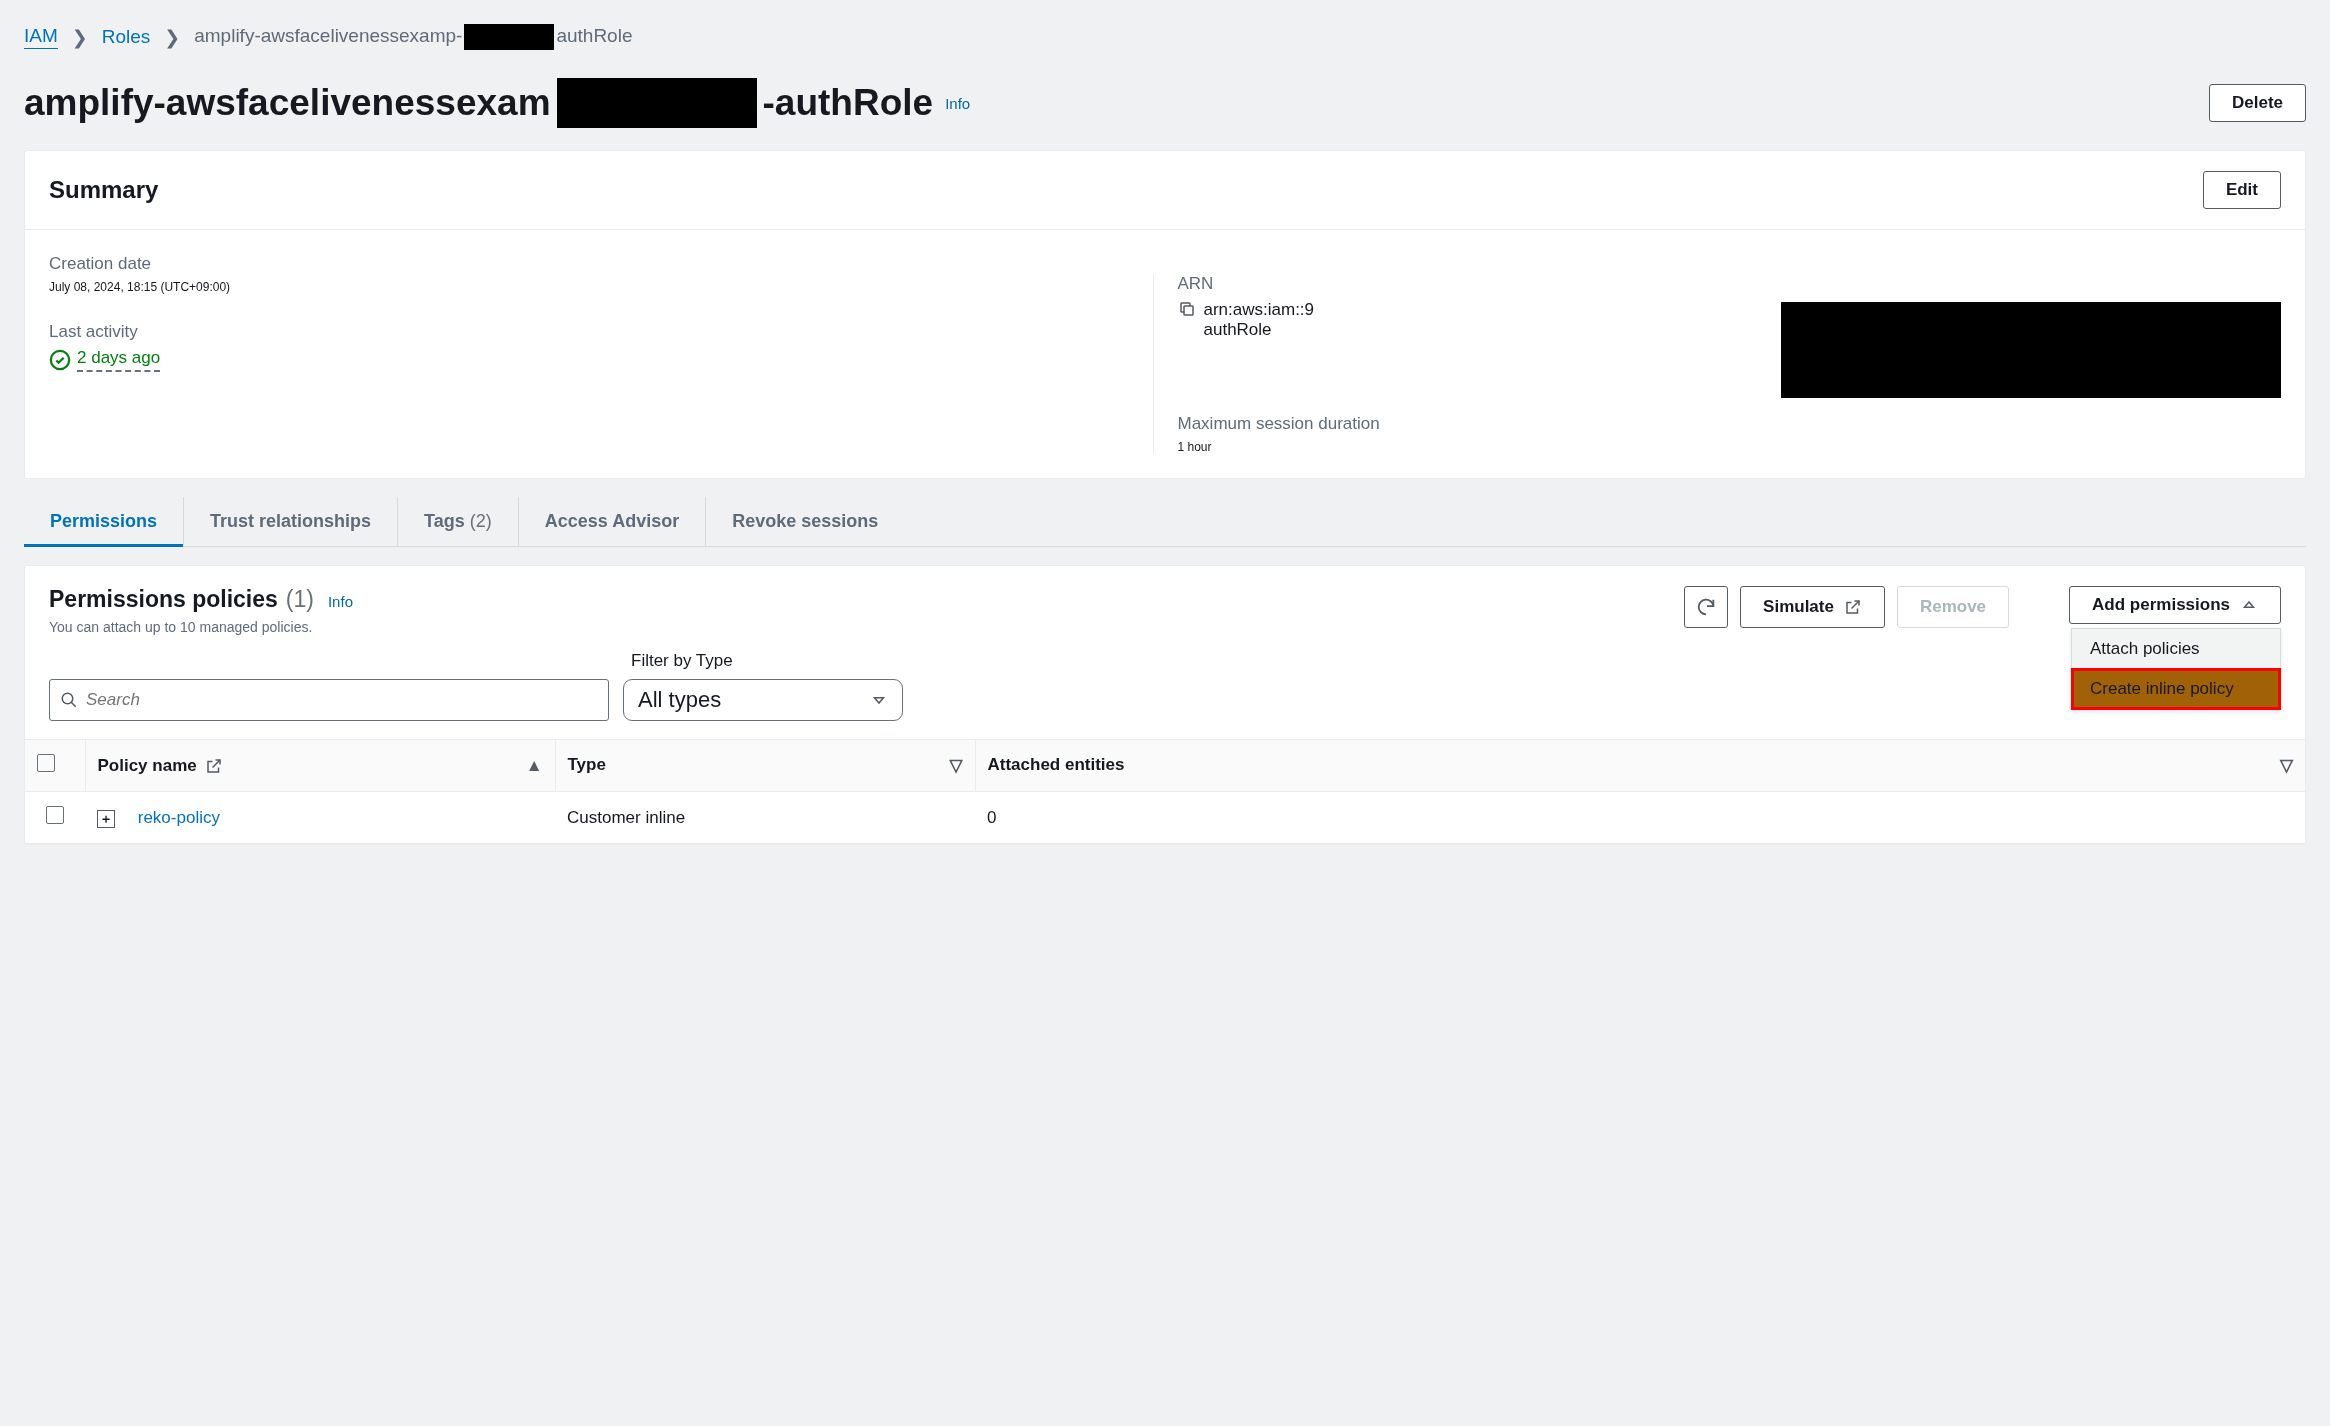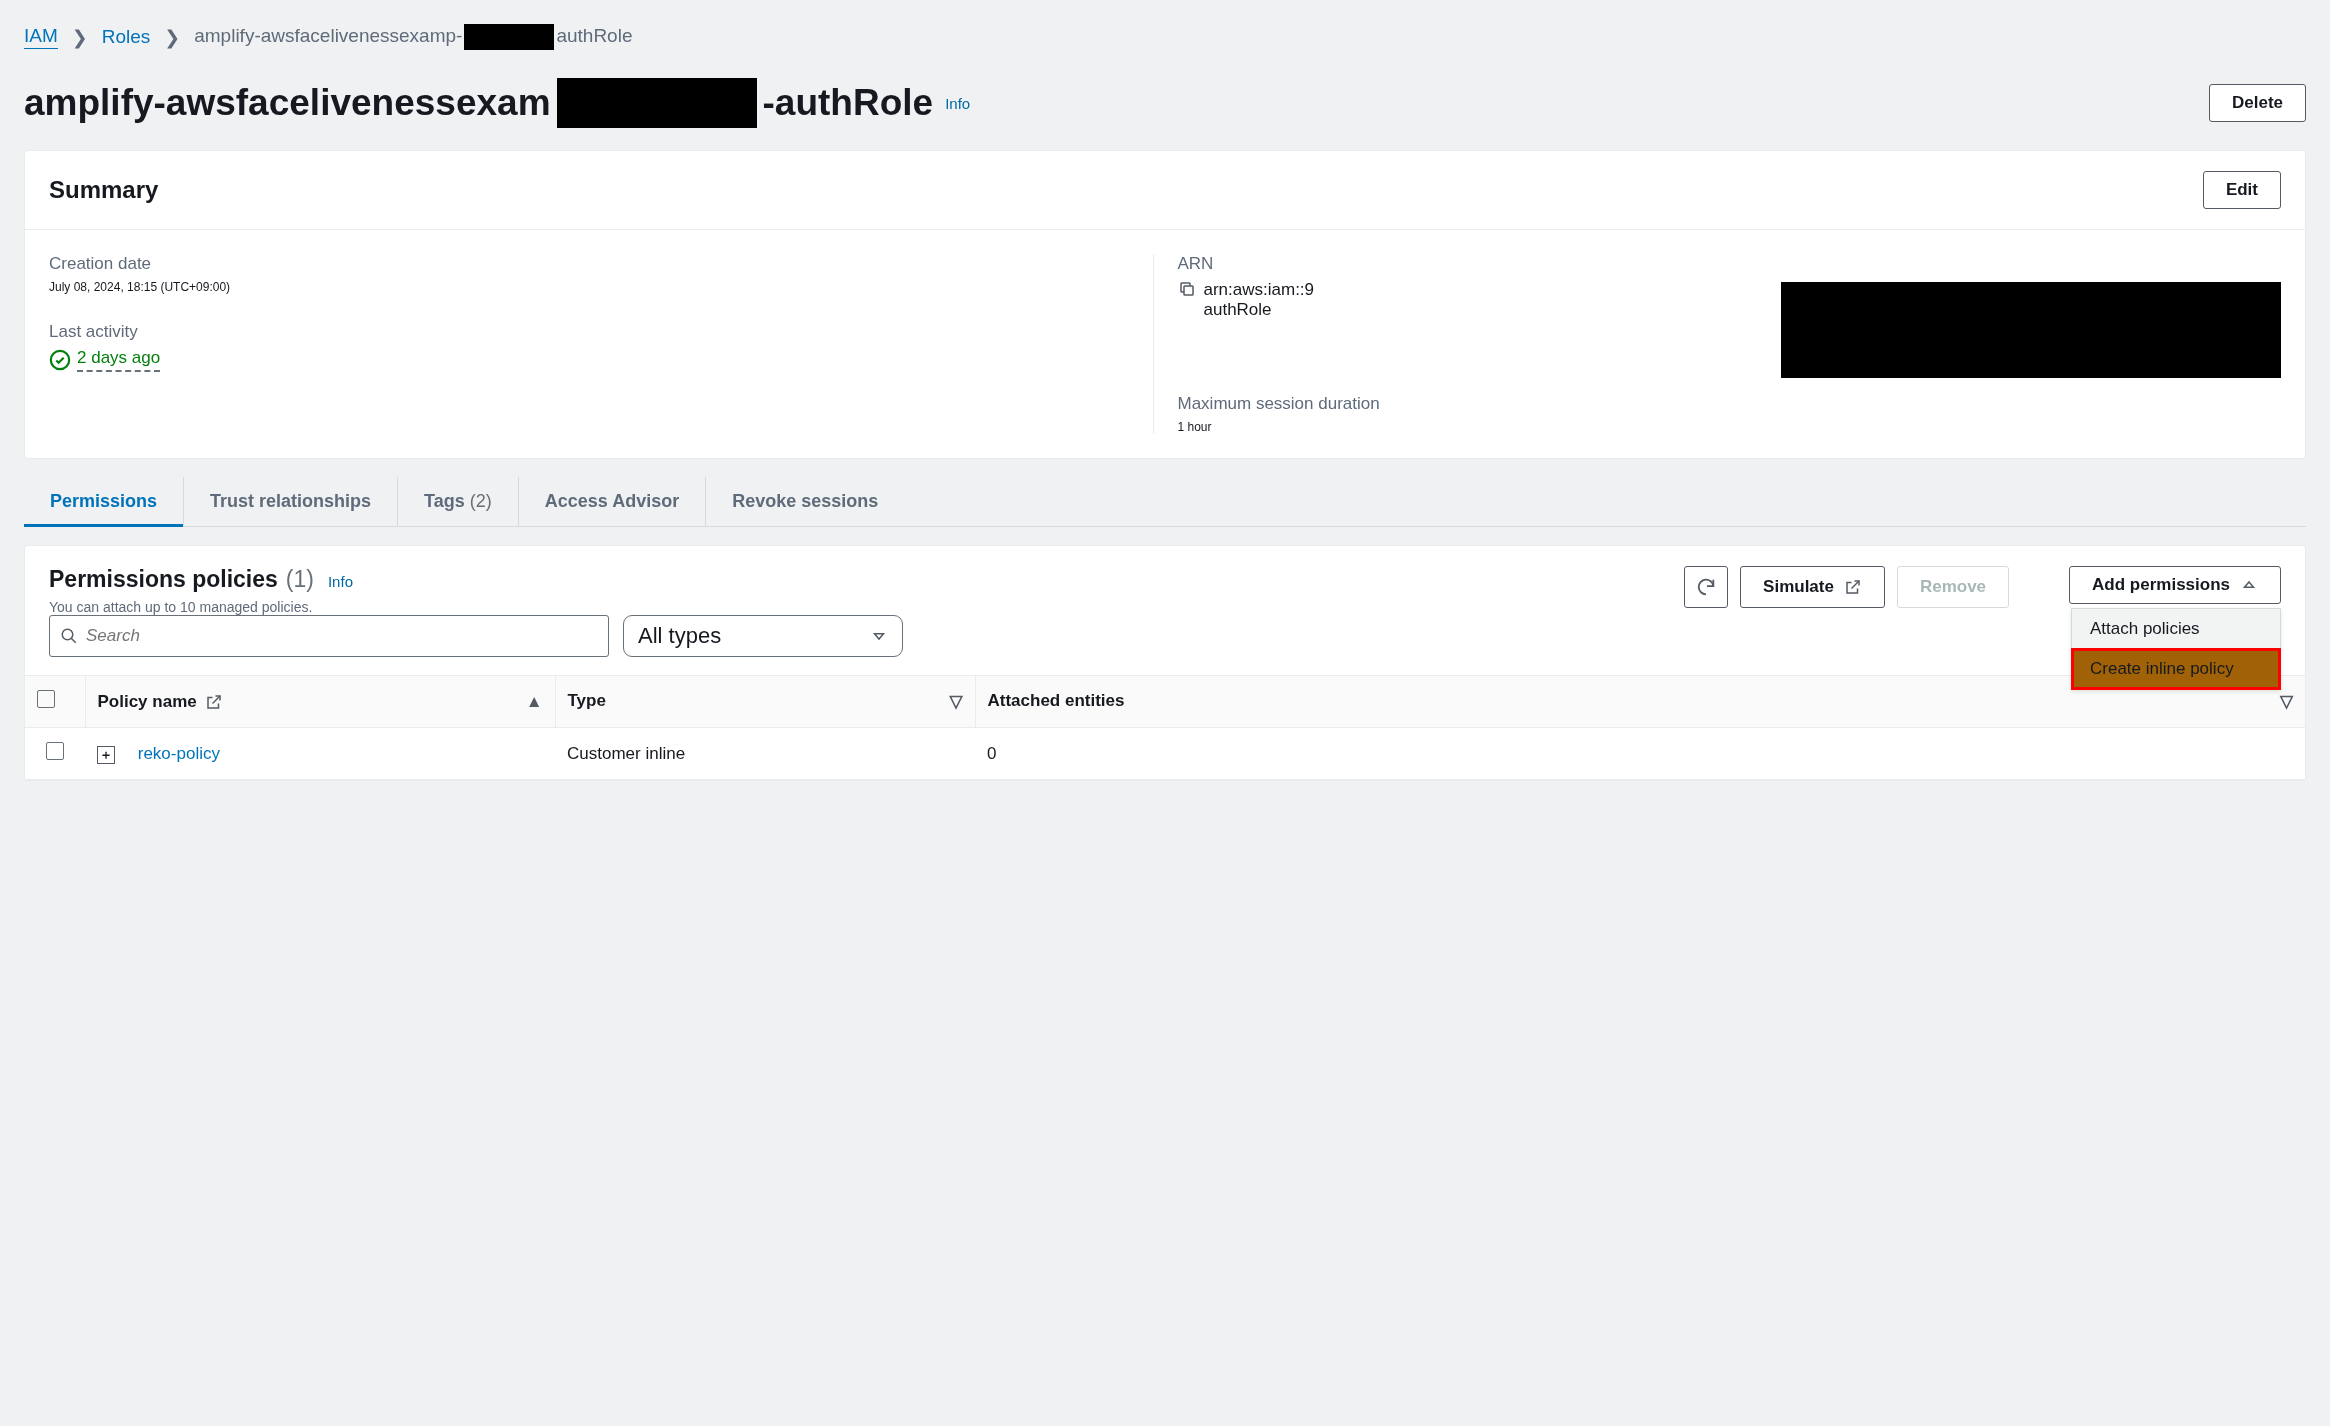--- a/index.html
+++ b/index.html
@@ -290,21 +290,21 @@
       <div class="field-value">July 08, 2024, 18:15 (UTC+09:00)</div>
       <div class="field-label">Last activity</div>
       <div class="last-activity">
         <svg class="check-icon" viewBox="0 0 24 24" fill="none" stroke="currentColor" stroke-width="2.4">
             <circle cx="12" cy="12" r="10"></circle>
             <path d="M8 12.5l2.5 2.5L16 9.5"></path>
           </svg>
         <span class="last-activity-underline">2 days ago</span>
       </div>
     </div>
-    <div class="summary-col" style="position:relative;">
+    <div class="summary-col" style="position:relative;margin-top:20px;">
       <div class="field-label">ARN</div>
       <div class="arn-row" style="margin-bottom:4px;">
         <svg class="ico" viewBox="0 0 24 24">
             <rect x="8" y="8" width="12" height="12" rx="1"></rect>
             <path d="M16 8V5a1 1 0 0 0-1-1H5a1 1 0 0 0-1 1v10a1 1 0 0 0 1 1h3"></path>
           </svg>
         <div>
           <div><span>arn:aws:iam::9</span></div>
           <div>authRole</div>
         </div>
@@ -361,20 +361,23 @@
             </svg>
         </button>
         <div class="dropdown-menu">
           <div class="dropdown-item">Attach policies</div>
           <div class="dropdown-item highlight">Create inline policy</div>
         </div>
       </div>
     </div>
   </div>
 
+  <div class="filter-section">
+    <div class="filter-label">Filter by Type</div>
+  </div>
   <div class="filter-row">
     <div class="search-box">
       <svg class="ico" viewBox="0 0 24 24">
           <circle cx="10" cy="10" r="7"></circle>
           <path d="M21 21l-6-6"></path>
         </svg>
       <input type="text" placeholder="Search" style="">
     </div>
     <div class="select-box">
       <span>All types</span>

